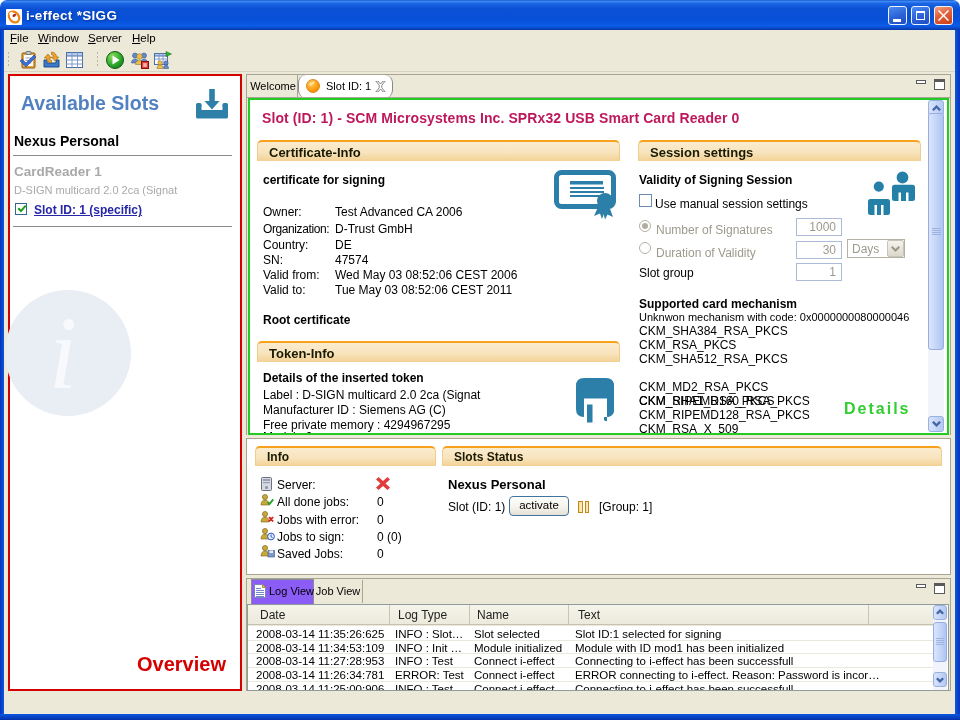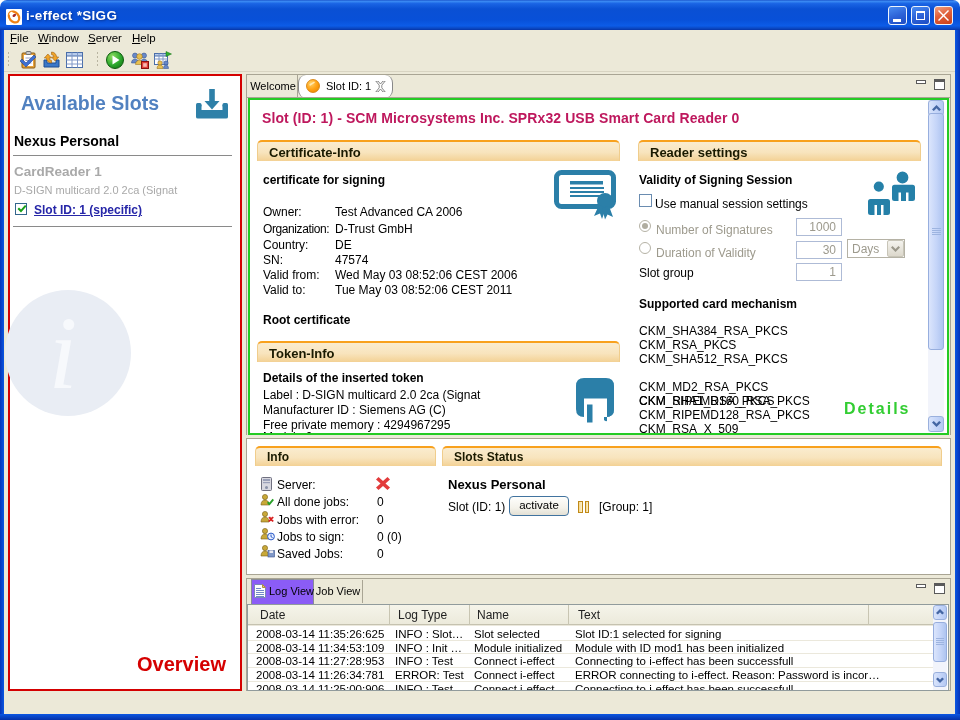--- a/index.html
+++ b/index.html
@@ -150,31 +150,32 @@
       <div class="sechead" style="left:7px;top:241px;width:363px;">
           <span>Token-Info</span>
         </div>
       <div class="kv b" style="left:13px;top:271px;">Details of the inserted token</div>
       <div class="kv" style="left:13px;top:288px;">Label : D-SIGN multicard 2.0 2ca (Signat</div>
       <div class="kv" style="left:13px;top:303px;">Manufacturer ID : Siemens AG (C)</div>
       <div class="kv" style="left:13px;top:318px;">Free private memory : 4294967295</div>
       <div class="kv" style="left:13px;top:330px;">Model : 0</div>
 
       <div class="sechead" style="left:388px;top:40px;width:283px;">
-          <span>Reader settings</span>
+          <span>Session settings</span>
         </div>
       <div class="kv b" style="left:389px;top:73px;">Validity of Signing Session</div>
       <div class="kv" style="left:405px;top:97px;">Use manual session settings</div>
       <div class="kv gray" style="left:406px;top:123px;">Number of Signatures</div>
       <div class="kv gray" style="left:406px;top:146px;">Duration of Validity</div>
       <div class="kv" style="left:389px;top:166px;">Slot group</div>
       <div class="tfield" style="left:546px;top:118px;">1000</div>
       <div class="tfield" style="left:546px;top:141px;">30</div>
       <div class="tfield" style="left:546px;top:163px;">1</div>
       <div class="kv b" style="left:389px;top:197px;">Supported card mechanism</div>
+      <div class="kv" style="left:389px;top:211px;font-size:11px;">Unknwon mechanism with code: 0x0000000080000046</div>
       <div class="kv" style="left:389px;top:224px;">CKM_SHA384_RSA_PKCS</div>
       <div class="kv" style="left:389px;top:238px;">CKM_RSA_PKCS</div>
       <div class="kv" style="left:389px;top:252px;">CKM_SHA512_RSA_PKCS</div>
       <div class="kv" style="left:389px;top:266px;margin-top:28px;">CKM_RIPEMD160_RSA_PKCS</div>
       <div class="kv" style="left:389px;top:280px;">CKM_MD2_RSA_PKCS</div>
       <div class="kv" style="left:389px;top:294px;">CKM_SHA1_RSA_PKCS</div>
       <div class="kv" style="left:389px;top:308px;">CKM_RIPEMD128_RSA_PKCS</div>
       <div class="kv" style="left:389px;top:322px;">CKM_RSA_X_509</div>
       <div class="abs" style="left:594px;top:300px;color:#32cd32;font-size:16px;font-weight:bold;letter-spacing:2px;">Details</div>
     </div>

